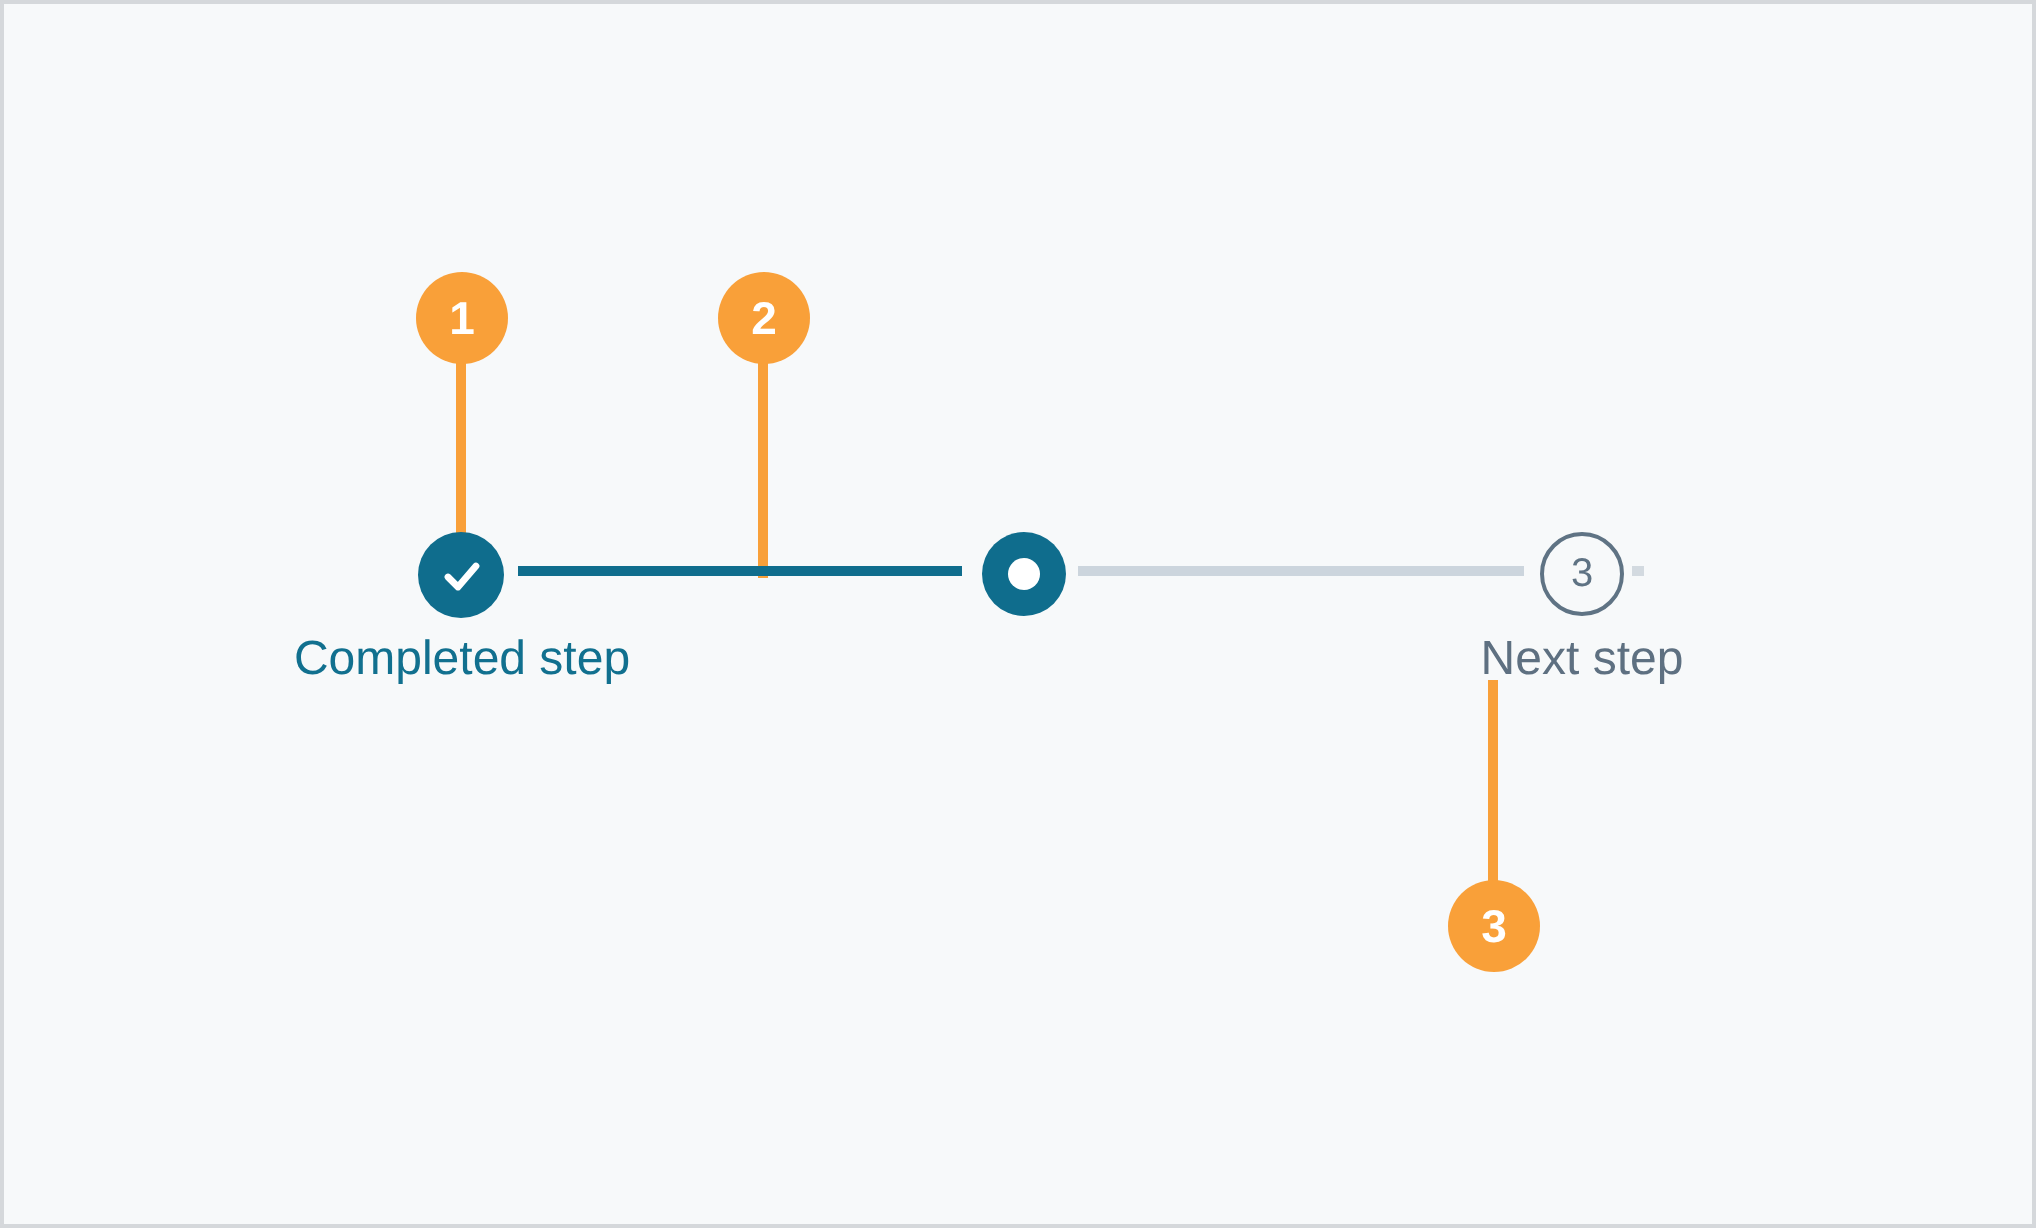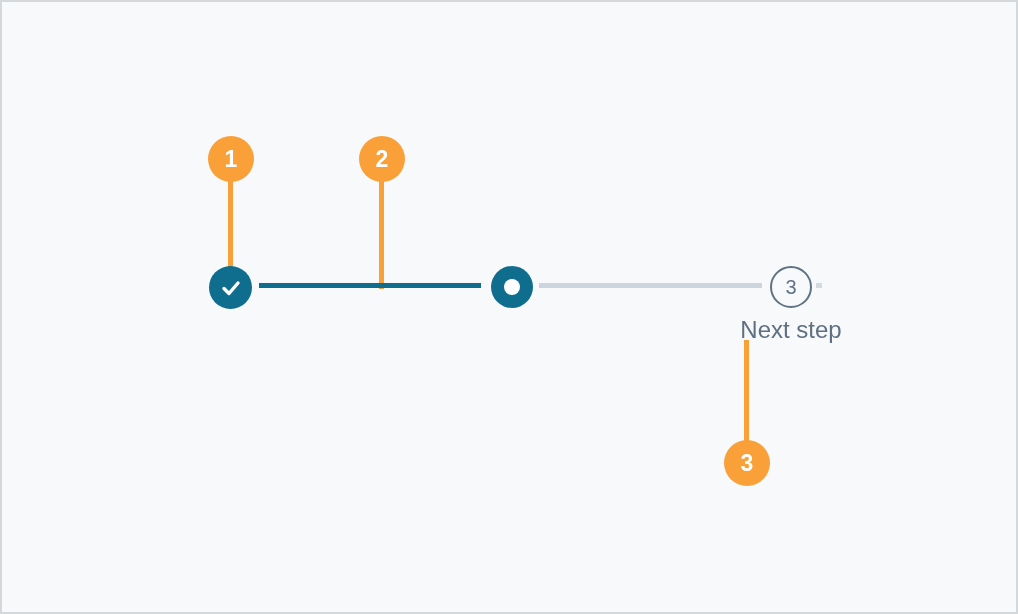--- a/index.html
+++ b/index.html
@@ -82,20 +82,21 @@
   <div class="connector connector-todo"></div>
   <div class="connector connector-stub"></div>
 
   <div class="step-circle circle-completed">
     <span>
       <svg class="check-svg" width="24" height="24" viewBox="0 0 24 24">
         <polyline points="5,12.5 10,17.5 19,7" fill="none" stroke="#ffffff" stroke-width="3.4" stroke-linecap="round" stroke-linejoin="round"></polyline>
       </svg>
     </span>
   </div>
+  <div class="step-label lbl-teal lbl-1">Completed step</div>
 
   <div class="step-circle circle-current">
     <span class="hole"></span>
   </div>
 
   <div class="step-circle circle-next">
     <span>3</span>
   </div>
   <div class="step-label lbl-slate lbl-3">Next step</div>
 

